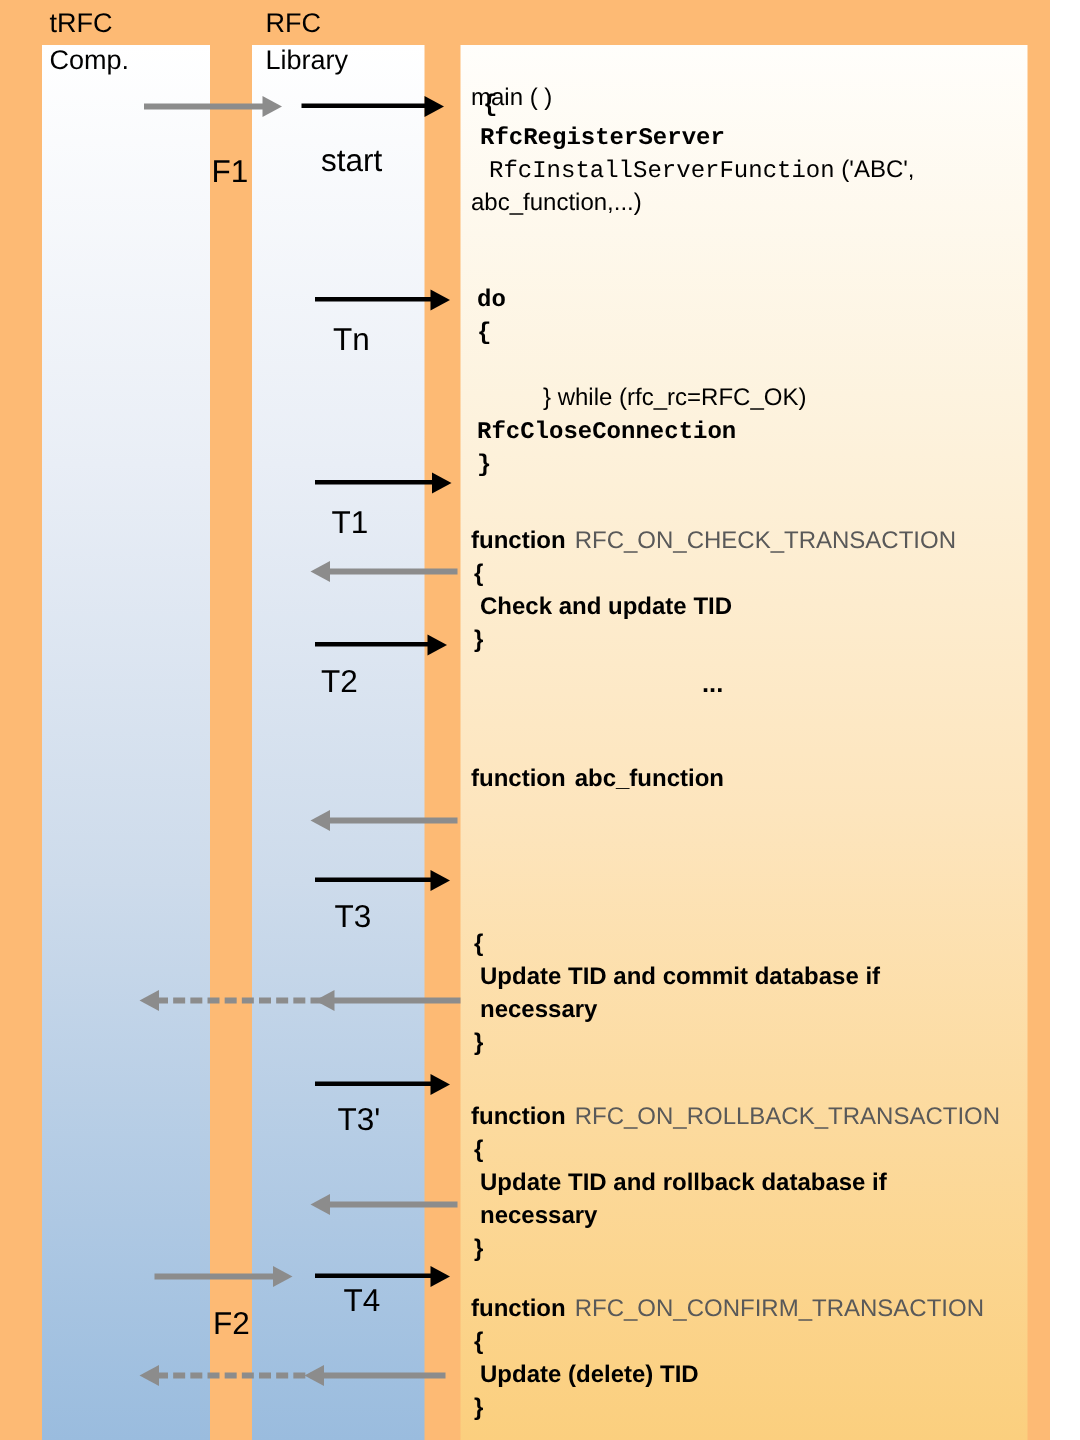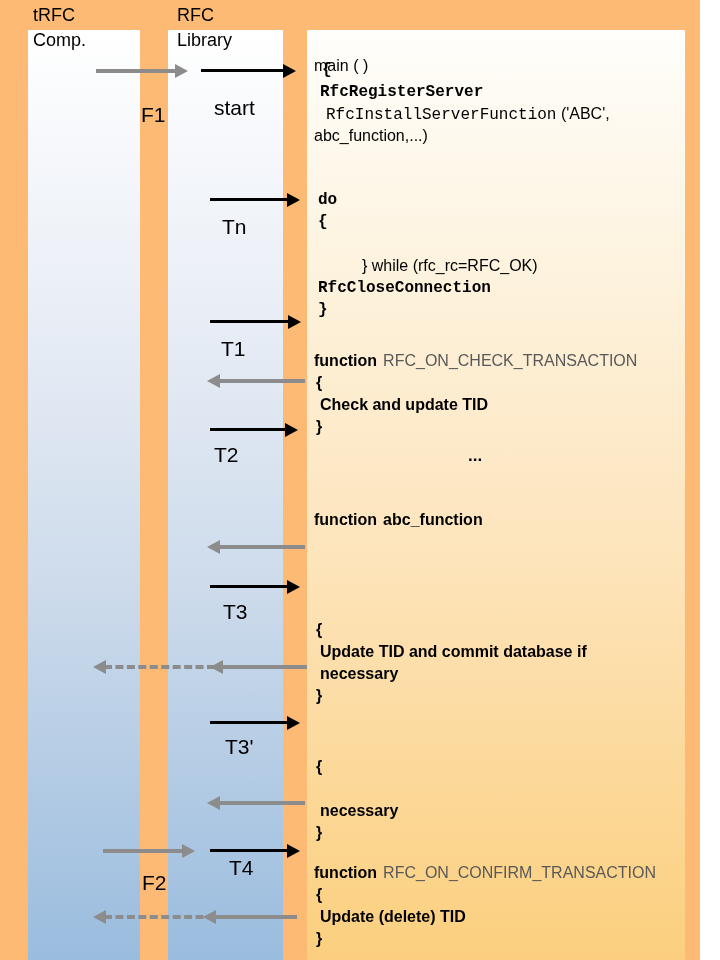--- a/index.html
+++ b/index.html
@@ -141,21 +141,23 @@
 
   <div class="code bold" style="left:468px;top:446px;font-size:17px;">...</div>
 
   <div class="code" style="left:314px;top:510px;"><span class="kw">function</span><span class="fname-bold">abc_function</span></div>
 
   <div class="code bold" style="left:316px;top:620px;">{</div>
   <div class="code bold" style="left:320px;top:642px;">Update TID and commit database if</div>
   <div class="code bold" style="left:320px;top:664px;">necessary</div>
   <div class="code bold" style="left:316px;top:686px;">}</div>
 
+  <div class="code" style="left:314px;top:735px;"><span class="kw">function</span><span class="fname">RFC_ON_ROLLBACK_TRANSACTION</span></div>
   <div class="code bold" style="left:316px;top:757px;">{</div>
+  <div class="code bold" style="left:320px;top:779px;">Update TID and rollback database if</div>
   <div class="code bold" style="left:320px;top:801px;">necessary</div>
   <div class="code bold" style="left:316px;top:823px;">}</div>
 
   <div class="code" style="left:314px;top:863px;"><span class="kw">function</span><span class="fname">RFC_ON_CONFIRM_TRANSACTION</span></div>
   <div class="code bold" style="left:316px;top:885px;">{</div>
   <div class="code bold" style="left:320px;top:907px;">Update (delete) TID</div>
   <div class="code bold" style="left:316px;top:929px;">}</div>
 
 </div>
 

